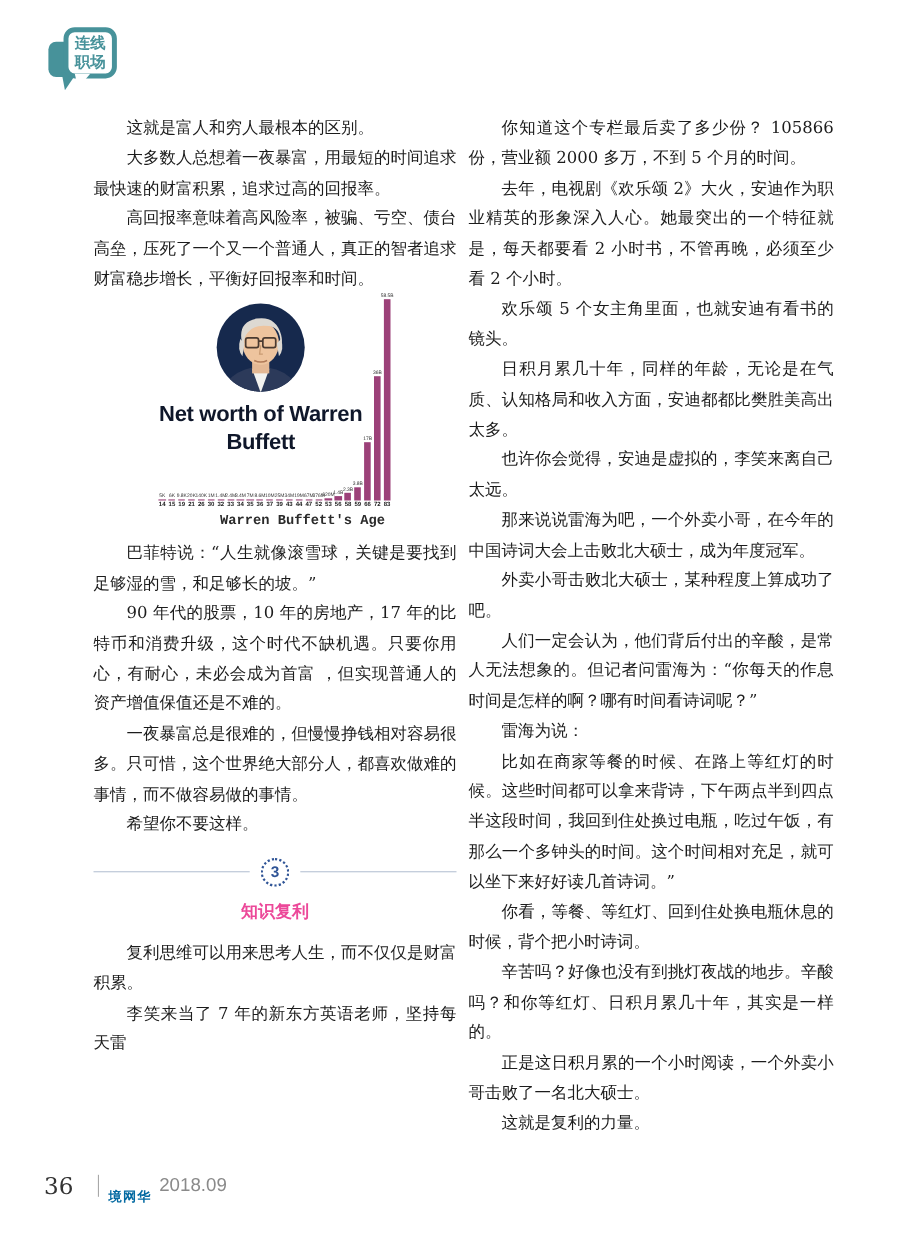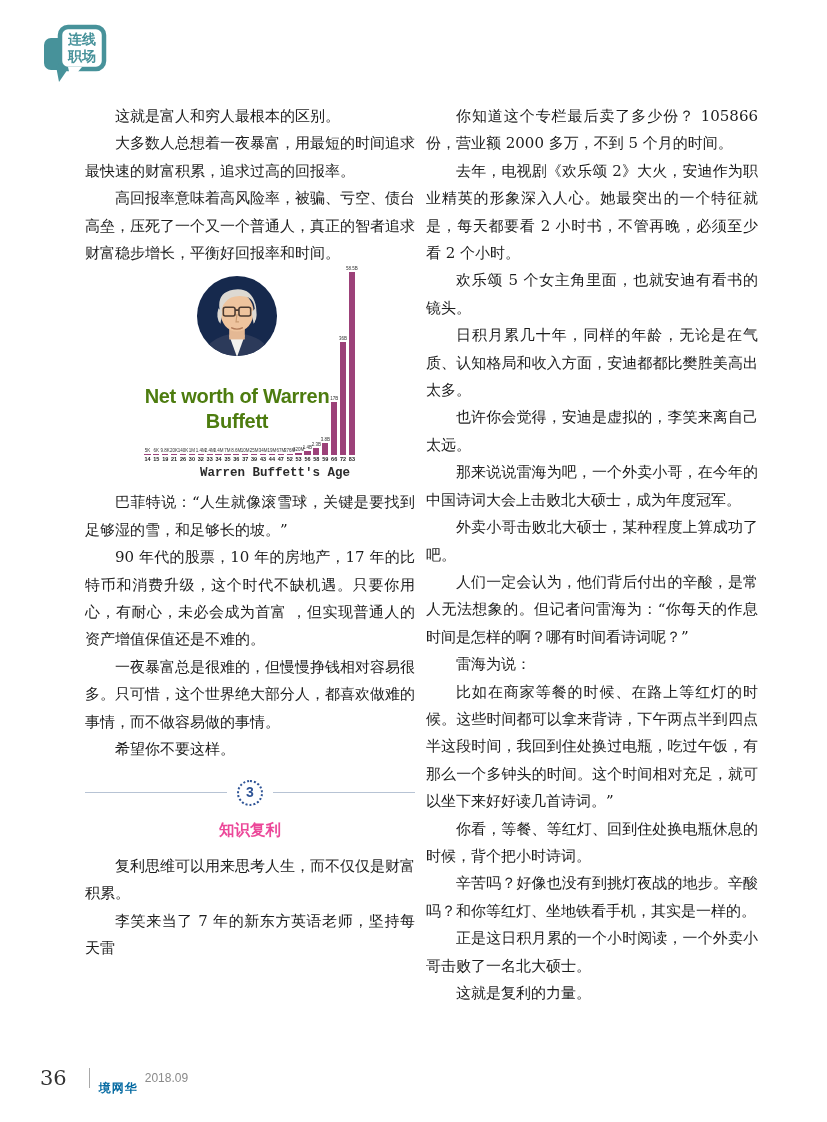--- a/index.html
+++ b/index.html
@@ -19,22 +19,22 @@
   .col p { margin:0; text-indent:2em; }
   .col p.cont { text-indent:0; }
 
   
   figure.networth {
     margin:6px 0 6px 56px; width:268px; height:210px; position:relative;
   }
   .fig-left { position:absolute; top:2px; left:0; width:192px; text-align:center; }
   .avatar { width:82px; height:82px; margin:0 auto; display:block; }
   .fig-title {
-    margin-top:27px; font-family:"Liberation Sans",sans-serif;
-    font-weight:bold; font-size:20px; line-height:25px; color:#4d7c0f;
+    margin-top:8px; font-family:"Liberation Sans",sans-serif;
+    font-weight:bold; font-size:20px; line-height:25px; color:#0f172a;
     letter-spacing:-0.3px; text-indent:0;
   }
   .bars {
     position:absolute; left:2px; bottom:20px; width:214px;
     display:flex; align-items:flex-end;
   }
   .slot { width:8.9px; display:flex; flex-direction:column; align-items:center; }
   .val {
     font-family:"Liberation Sans",sans-serif; font-size:4.5px; line-height:6px;
     color:#333; white-space:nowrap;
@@ -68,21 +68,21 @@
 
   
   .footer { position:absolute; left:40px; top:1058px; display:flex; align-items:center; }
   .footer .pagenum { font-size:21px; color:#333; font-family:"DejaVu Serif",serif; }
   .footer .fdiv { width:1px; height:20px; background:#a8a8a8; margin:0 9px 0 22px; }
   .footer .mag {
     font-family:"Liberation Sans",sans-serif; font-weight:bold;
     font-size:12px; color:#0369a1; letter-spacing:1px;margin-top:22px;
   }
   .footer .issue {
-    font-family:"Liberation Sans",sans-serif; font-size:12px;
+    font-family:"Liberation Sans",sans-serif; font-size:17px;
     color:#8a8a8a; margin-left:7px;
   }
 </style>
 </head>
 <body>
 
 <div class="logo">
   <svg viewBox="0 0 76 70" width="76" height="70">
 
     <rect x="6" y="16" width="36" height="32" rx="7" fill="#47929a"></rect>
@@ -277,21 +277,21 @@
   <p>去年，电视剧《欢乐颂 2》大火，安迪作为职业精英的形象深入人心。她最突出的一个特征就是，每天都要看 2 小时书，不管再晚，必须至少看 2 个小时。</p>
   <p>欢乐颂 5 个女主角里面，也就安迪有看书的镜头。</p>
   <p>日积月累几十年，同样的年龄，无论是在气质、认知格局和收入方面，安迪都都比樊胜美高出太多。</p>
   <p>也许你会觉得，安迪是虚拟的，李笑来离自己太远。</p>
   <p>那来说说雷海为吧，一个外卖小哥，在今年的中国诗词大会上击败北大硕士，成为年度冠军。</p>
   <p>外卖小哥击败北大硕士，某种程度上算成功了吧。</p>
   <p>人们一定会认为，他们背后付出的辛酸，是常人无法想象的。但记者问雷海为：“你每天的作息时间是怎样的啊？哪有时间看诗词呢？”</p>
   <p>雷海为说：</p>
   <p>比如在商家等餐的时候、在路上等红灯的时候。这些时间都可以拿来背诗，下午两点半到四点半这段时间，我回到住处换过电瓶，吃过午饭，有那么一个多钟头的时间。这个时间相对充足，就可以坐下来好好读几首诗词。”</p>
   <p>你看，等餐、等红灯、回到住处换电瓶休息的时候，背个把小时诗词。</p>
-  <p>辛苦吗？好像也没有到挑灯夜战的地步。辛酸吗？和你等红灯、坐地铁看手机，其实是一样的。</p>
+  <p>辛苦吗？好像也没有到挑灯夜战的地步。辛酸吗？和你等红灯、日积月累几十年，其实是一样的。</p>
   <p>正是这日积月累的一个小时阅读，一个外卖小哥击败了一名北大硕士。</p>
   <p>这就是复利的力量。</p>
 </div>
 
 <div class="footer">
   <span class="pagenum">36</span>
   <span class="fdiv"></span>
   <span class="mag">境网华</span>
   <span class="issue">2018.09</span>
 </div>

